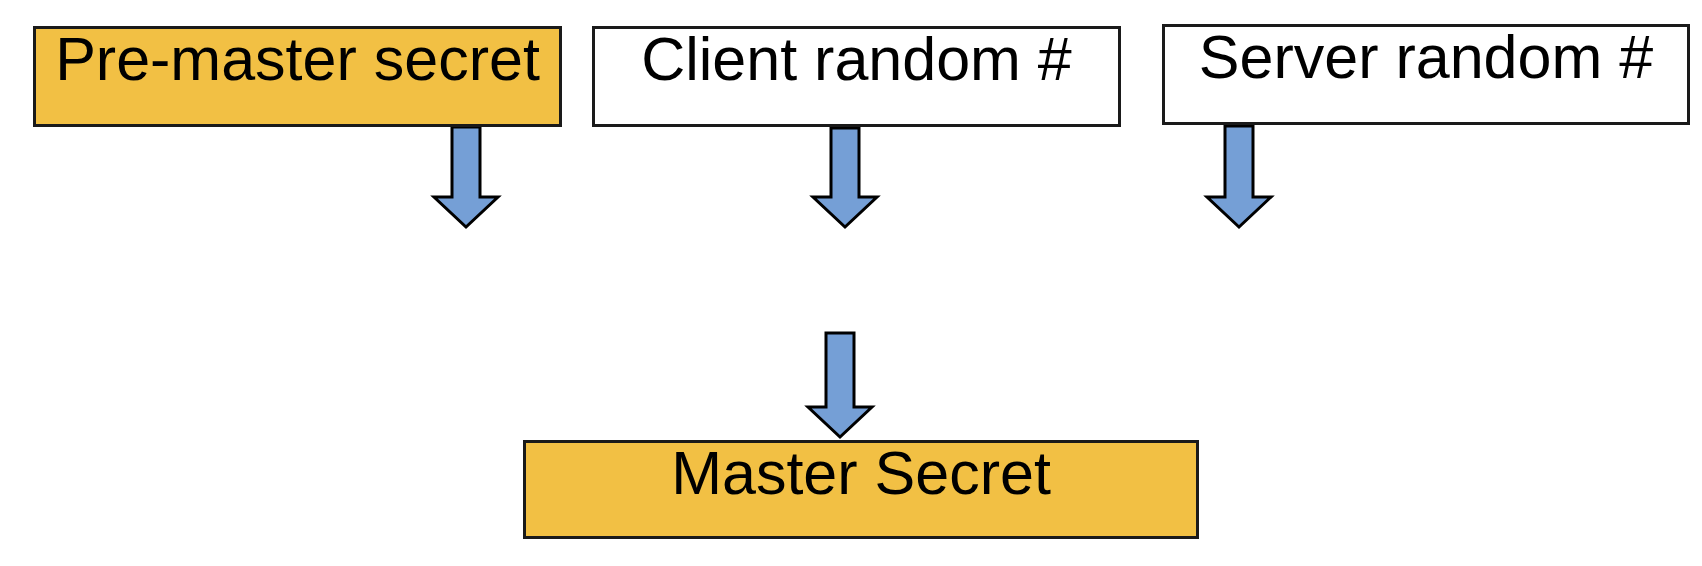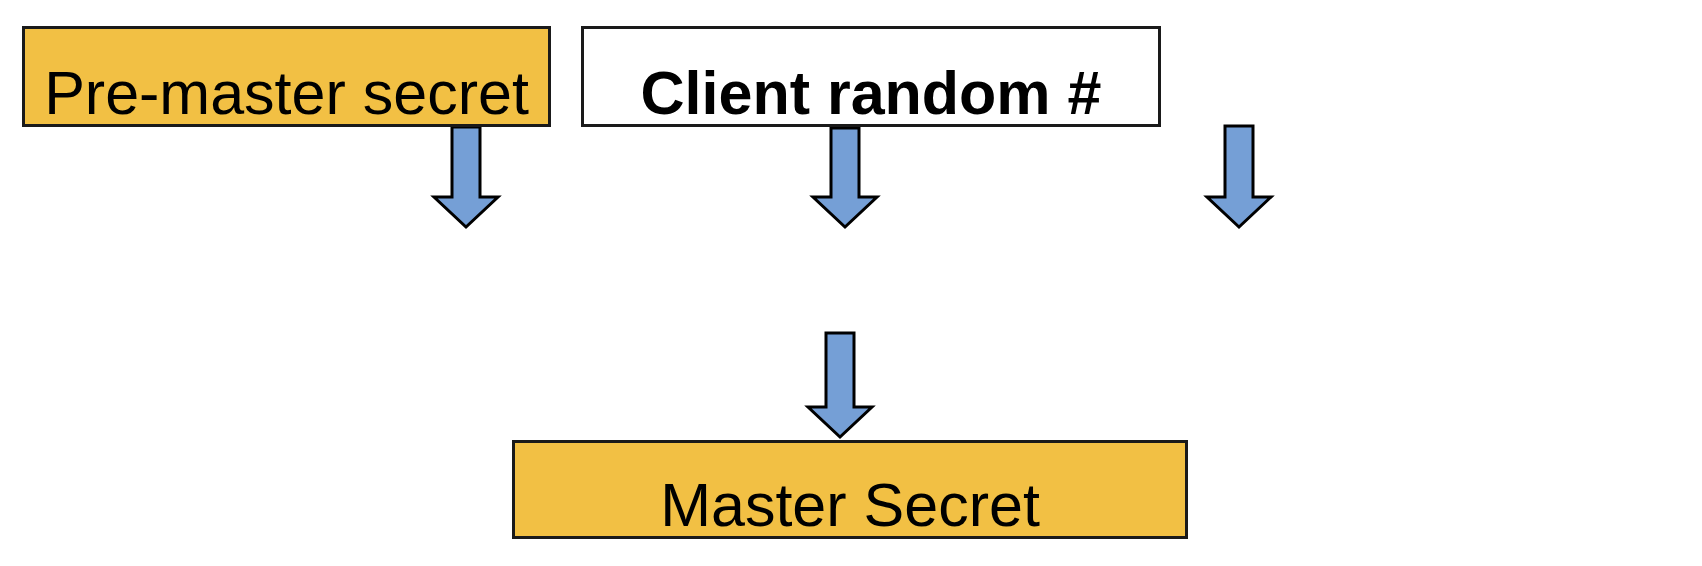--- a/index.html
+++ b/index.html
@@ -20,33 +20,34 @@
     left: 0; top: 0;
     width: 1702px;
     height: 566px;
     display: block;
   }
   .node {
     position: absolute;
     box-sizing: border-box;
     border: 3px solid var(--box-border, #1A1A1A);
     display: flex;
-    align-items: flex-end;
+    align-items: flex-start;
     justify-content: center;
     font-size: 61px;
     line-height: 1;
     color: var(--text, #000000);
     white-space: nowrap;
     letter-spacing: 0;
+    margin-left: 11px;
   }
   .node.plain { background: var(--plain-fill, #FFFFFF); }
   .node.highlighted { background: var(--highlight-fill, #F2C044); }
 
   .node-pre-master   { left: 22px;   top: 26px;  width: 529px; height: 101px; }
-  .node-client-random{ left: 581px;  top: 26px;  width: 580px; height: 101px; font-weight: bold; }
+  .node-client-random{ left: 581px;  top: 26px;  width: 529px; height: 101px; }
   .node-server-random{ left: 1151px; top: 24px;  width: 528px; height: 101px; }
   .node-digest       { left: 377px;  top: 230px; width: 970px; height: 102px; }
   .node-master       { left: 512px;  top: 440px; width: 676px; height: 99px;  }
 
   .arrow {
     fill: var(--arrow-fill, #759FD6);
     stroke: var(--arrow-outline, #000000);
     stroke-width: 3;
     stroke-linejoin: miter;
   }
@@ -64,19 +65,22 @@
   </svg>
 
   <div class="node highlighted node-pre-master">
     <span>Pre-master secret</span>
   </div>
 
   <div class="node plain node-client-random">
     <span>Client random #</span>
   </div>
 
+  <div class="node plain node-server-random">
+    <span>Server random #</span>
+  </div>
 
 
   <div class="node highlighted node-master">
     <span>Master Secret</span>
   </div>
 
 </div>
 
 </body></html>

